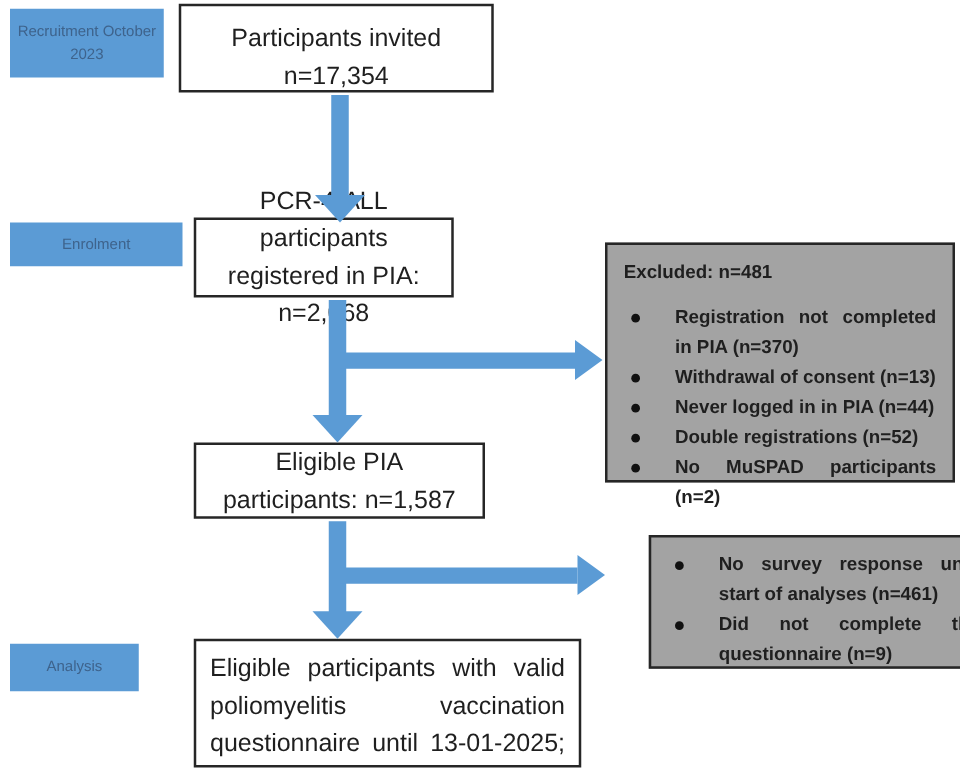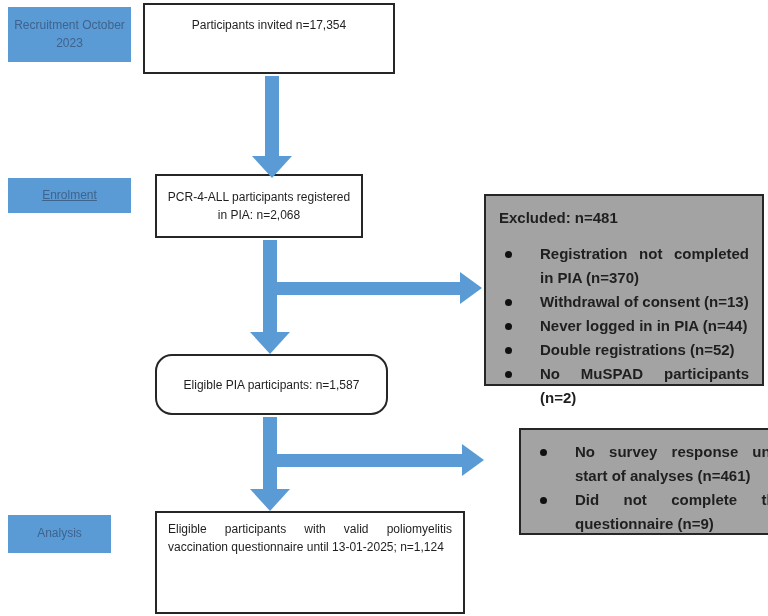--- a/index.html
+++ b/index.html
@@ -19,44 +19,44 @@
     color: var(--label-text, #3e638c);
     display: flex;
     align-items: center;
     justify-content: center;
     text-align: center;
     font-size: 12px;
     line-height: 1.45;
     padding: 2px 6px;
   }
   .stage-recruitment { left: 8px;  top: 7px;   width: 123px; height: 55px; }
-  .stage-enrolment   { left: 8px;  top: 178px; width: 123px; height: 35px; text-decoration: underline; }
+  .stage-enrolment   { left: 8px;  top: 178px; width: 138px; height: 35px; }
   .stage-analysis    { left: 8px;  top: 515px; width: 103px; height: 38px; }
 
   
   .fbox {
     position: absolute;
     background: #ffffff;
     border: 2px solid var(--border, #262626);
-    font-size: 12px;
+    font-size: 20px;
     line-height: 1.5;
   }
   .box-invited {
     left: 143px; top: 3px; width: 252px; height: 71px;
     text-align: center; padding-top: 11px;
   }
   .box-registered {
     left: 155px; top: 174px; width: 208px; height: 64px;
     display: flex; align-items: center; justify-content: center;
     text-align: center; padding: 4px 10px;
   }
   .box-eligible {
     left: 155px; top: 354px; width: 233px; height: 61px;
     display: flex; align-items: center; justify-content: center;
-    text-align: center; padding: 4px 10px; border-radius: 17px;
+    text-align: center; padding: 4px 10px;
   }
   .box-final {
     left: 155px; top: 511px; width: 310px; height: 103px;
     text-align: justify; padding: 7px 11px;
   }
 
   
   .xbox {
     position: absolute;
     background: #a3a3a3;

